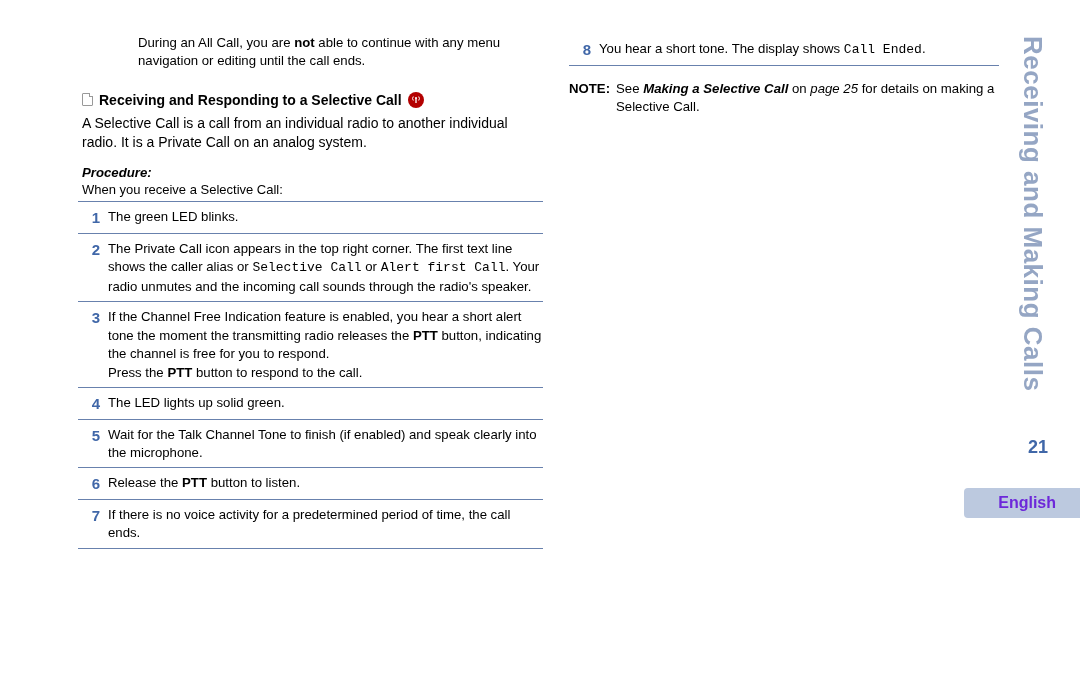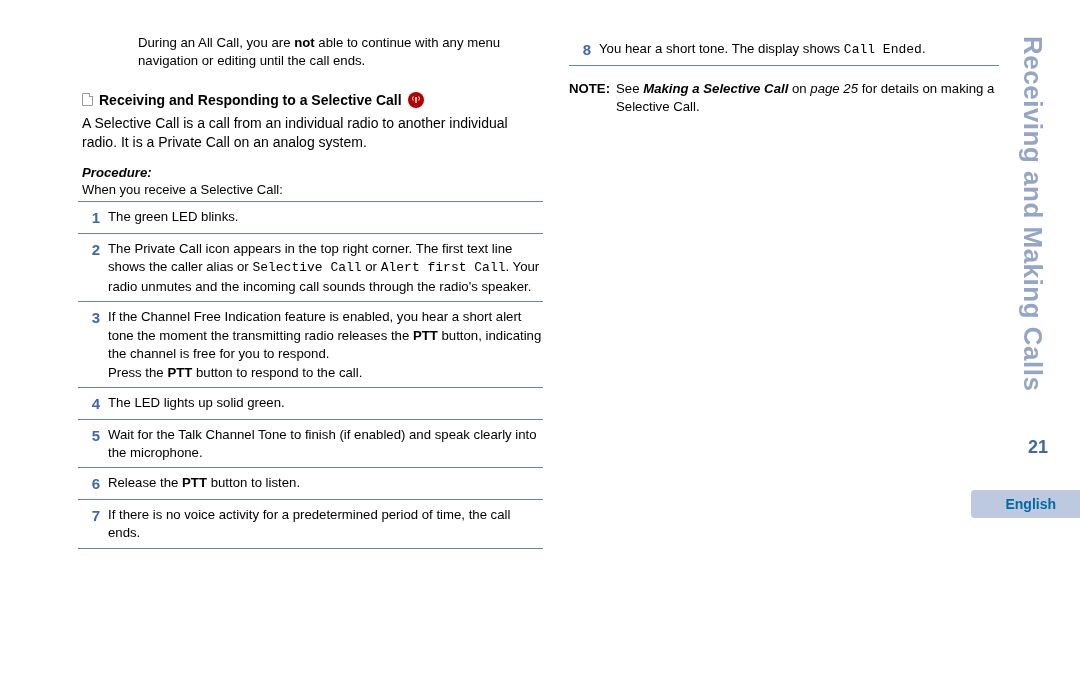--- a/index.html
+++ b/index.html
@@ -150,23 +150,23 @@
     font-size: 18px;
     font-weight: bold;
     color: #4067a8;
     margin-left: 48px;
   }
   .lang-tab {
     position: absolute;
     right: 0;
     bottom: 24px;
     background: #bcc9df;
-    color: #0369a1;
-    font-weight: bold;
-    font-size: 14px;
+    color: #6d28d9;
+    font-weight: bold;
+    font-size: 16px;
     padding: 6px 24px 6px 34px;
     border-top-left-radius: 4px;
     border-bottom-left-radius: 4px;
   }
   b { font-weight: bold; }
   i { font-style: italic; }
 </style>
 </head>
 <body>
 

